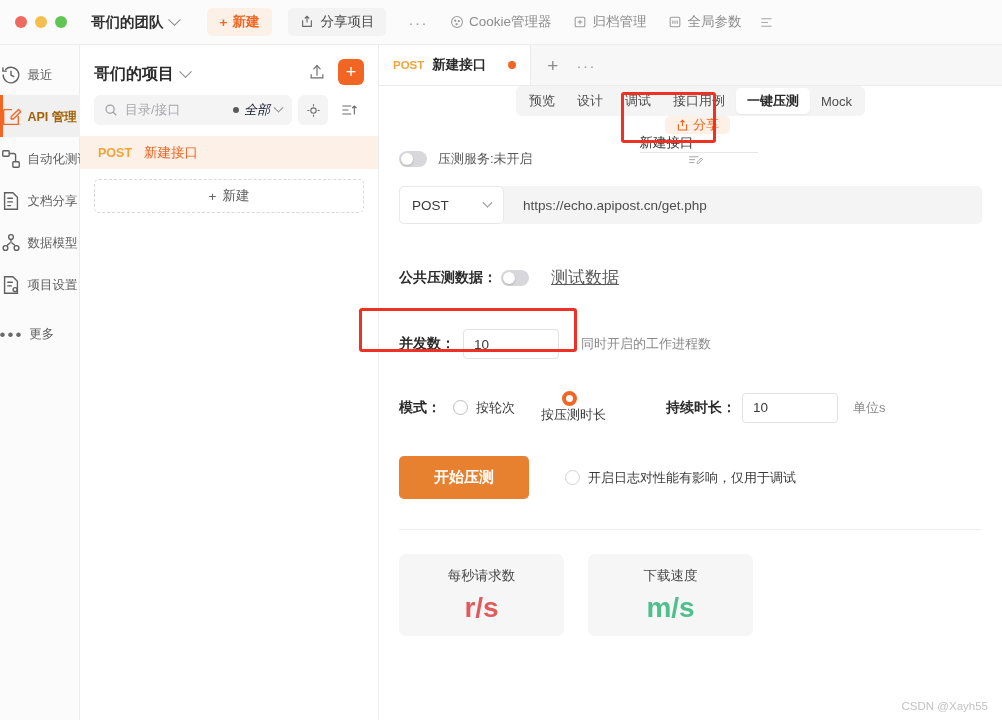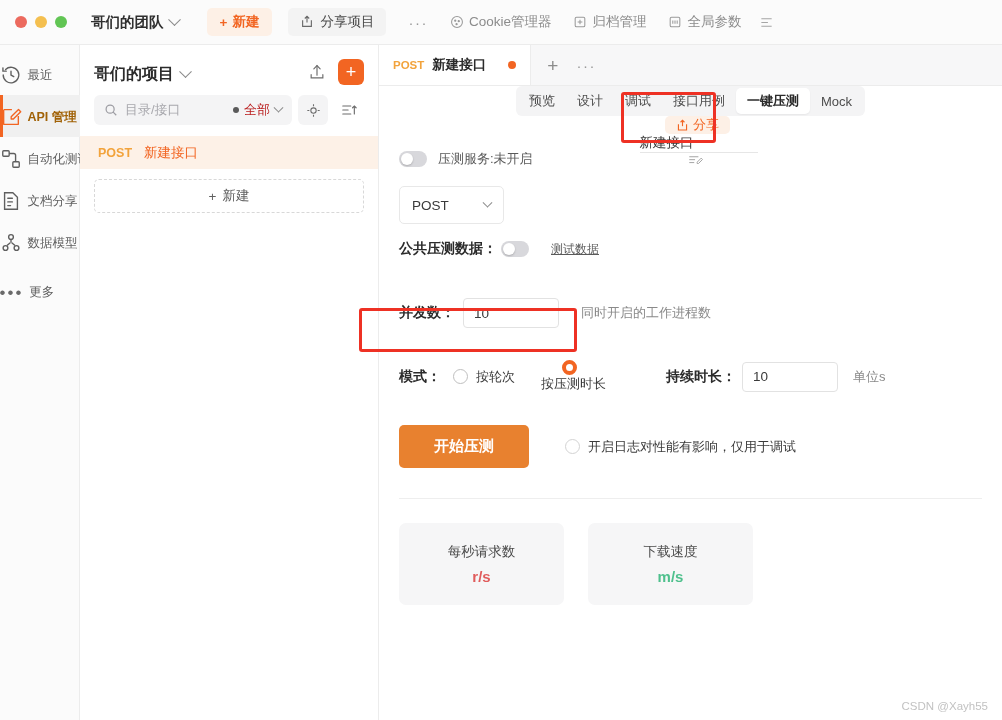--- a/index.html
+++ b/index.html
@@ -88,21 +88,21 @@
     width:26px; height:26px; background:#f26522; border-radius:6px; margin-left:8px;
     display:flex; align-items:center; justify-content:center; color:#fff;
     font-size:18px; line-height:1; cursor:pointer;
   }
   .search-row { display:flex; align-items:center; gap:6px; padding:0 14px; }
   .search-box {
     flex:1; height:30px; background:#f4f4f5; border-radius:6px;
     display:flex; align-items:center; padding:0 10px; gap:7px;
   }
   .search-ph { font-size:13px; color:#a8a8ad; flex:1; }
-  .filter-sel { display:flex; align-items:center; gap:5px; font-size:13px; color:#b91c1c; }
+  .filter-sel { display:flex; align-items:center; gap:5px; font-size:13px; color:#0f172a;font-style:italic; }
   .fdot { width:6px; height:6px; border-radius:50%; background:#5a5a5a; }
   .sq-btn {
     width:30px; height:30px; background:#f4f4f5; border-radius:6px;
     display:flex; align-items:center; justify-content:center; color:#6d6d6d; cursor:pointer;
   }
   .sq-btn.plain { background:transparent; }
   .api-item {
     margin-top:11px; height:33px; background:#fdf1e7;
     display:flex; align-items:center; padding:0 18px; gap:12px; cursor:pointer;
   }
@@ -145,21 +145,21 @@
   }
   .name-field {
     margin-left:16px; width:118px; border-bottom:1px solid #e6e6e6; height:28px;
     display:flex; align-items:center; font-size:13.5px; color:#3a3a3a;
   }
   .name-ico { margin-left:10px; color:#a5a5a5; }
 
   
   .panel { padding:16px 20px 0 20px; }
   .row { display:flex; align-items:center; }
-  .mt26 { margin-top:16px; }
+  .mt26 { margin-top:42px; }
 
   .toggle {
     width:28px; height:16px; border-radius:8px; background:#d8d8dc; position:relative;
     cursor:pointer; flex:0 0 auto;
   }
   .toggle .knob {
     position:absolute; left:2px; top:2px; width:12px; height:12px; border-radius:50%;
     background:#fff; box-shadow:0 1px 2px rgba(0,0,0,.2);
   }
   .lbl-gray { font-size:13px; color:#5a5a5a; margin-left:11px; }
@@ -169,21 +169,21 @@
     width:105px; background:#fff; border:1px solid #e8e8e8; border-radius:5px;
     display:flex; align-items:center; justify-content:space-between; padding:0 12px;
     font-size:13.5px; color:#3a3a3a; cursor:pointer; z-index:2;
   }
   .url-input {
     flex:1; background:#f4f4f5; border-radius:5px; margin-left:-5px; padding-left:24px;
     display:flex; align-items:center; font-size:13.5px; color:#4d4d4d;
   }
 
   .lbl-dark { font-size:14px; color:#2b2b2b; font-weight:600; }
-  .link-u { font-size:12px; color:#5a5a5a; text-decoration:underline; margin-left:22px; cursor:pointer; }
+  .link-u { font-size:17px; color:#5a5a5a; text-decoration:underline; margin-left:22px; cursor:pointer; }
 
   .num-input {
     width:96px; height:30px; border:1px solid #e2e2e2; border-radius:4px;
     display:flex; align-items:center; padding:0 10px; font-size:13.5px; color:#3a3a3a;
     background:#fff;
   }
   .hint { font-size:13px; color:#8a8a8a; margin-left:22px; }
 
   .radio { width:15px; height:15px; border-radius:50%; border:1.5px solid #bfbfbf; flex:0 0 auto; }
   .radio.on { border:4px solid #f26522; background:#fff; }
@@ -197,21 +197,21 @@
   .chk-circle { width:15px; height:15px; border-radius:50%; border:1.5px solid #d3d3d3; flex:0 0 auto; }
 
   .divider { height:1px; background:#eeeeee; margin:30px 0 0 0; }
 
   .cards { display:flex; gap:24px; margin-top:24px; }
   .card {
     width:165px; height:82px; background:#f6f6f7; border-radius:7px;
     display:flex; flex-direction:column; align-items:center; justify-content:center; gap:7px;
   }
   .card .t { font-size:13.5px; color:#4a4a4a; }
-  .card .v { font-size:15px; font-weight:700; }
+  .card .v { font-size:28px; font-weight:700; }
 
   
   .anno { position:absolute; border:3px solid #ee3124; border-radius:3px; pointer-events:none; }
 
   .watermark {
     position:absolute; right:14px; bottom:8px; font-size:11.5px; color:#c2c2c2;
   }
   svg { display:block; }
 </style>
 </head>
@@ -339,20 +339,30 @@
         <svg viewBox="0 0 24 24" width="22" height="22" fill="none" stroke="currentColor" stroke-width="1.5">
           <circle cx="12" cy="5.5" r="2.6"></circle>
             <circle cx="6" cy="17.5" r="2.6"></circle>
             <circle cx="18" cy="17.5" r="2.6"></circle>
           <path d="M12 8.2v3.6M7.6 14.8l3.6-3M16.4 14.8l-3.6-3"></path>
         </svg>
       </span>
       <span class="lbl">数据模型</span>
     </div>
 
+    <div class="rail-item">
+      <span class="rail-ico">
+        <svg viewBox="0 0 24 24" width="22" height="22" fill="none" stroke="currentColor" stroke-width="1.5" stroke-linecap="round">
+          <path d="M5 3h9l5 5v13H5z"></path>
+            <path d="M8.5 9h5M8.5 13h4"></path>
+            <circle cx="16.5" cy="17" r="2.2"></circle>
+        </svg>
+      </span>
+      <span class="lbl">项目设置</span>
+    </div>
 
     <div class="rail-item" style="margin-top:10px;">
       <span class="rail-dots">•••</span>
       <span class="lbl">更多</span>
     </div>
   </div>
 
   <div class="proj">
     <div class="proj-head">
       <div class="proj-title">
@@ -463,20 +473,23 @@
           <span class="knob"></span>
         </div>
         <span class="lbl-gray">压测服务:未开启</span>
       </div>
 
       <div class="url-row">
         <div class="method-sel">
           <span>POST</span>
           <span class="chev" style="width:7px;height:7px;"></span>
         </div>
+        <div class="url-input">
+          <span>https://echo.apipost.cn/get.php</span>
+        </div>
       </div>
 
       <div class="row mt26">
         <span class="lbl-dark">公共压测数据：</span>
         <div class="toggle" style="margin-left:4px;">
           <span class="knob"></span>
         </div>
         <span class="link-u">测试数据</span>
       </div>
 

